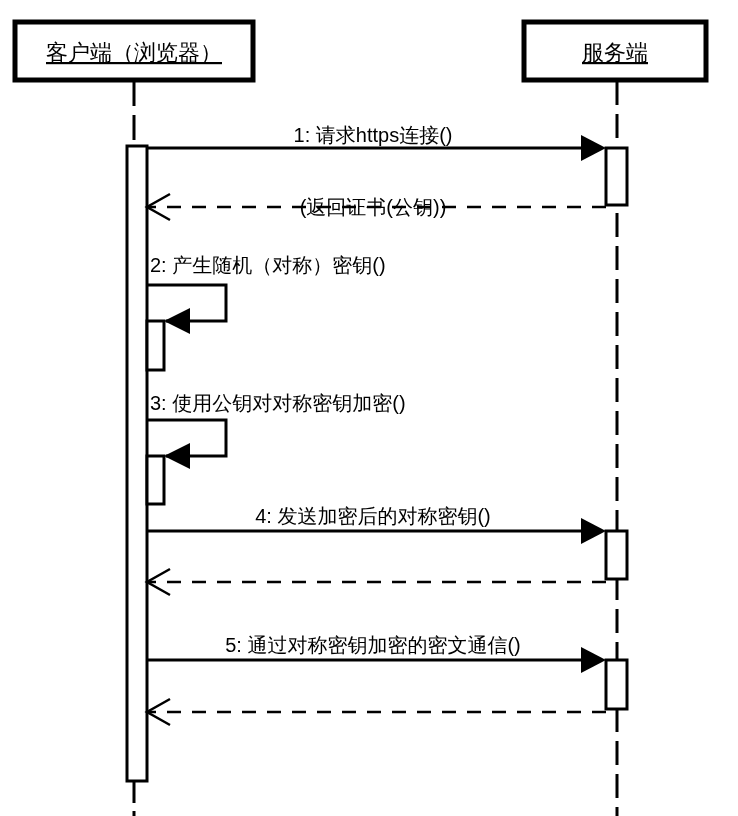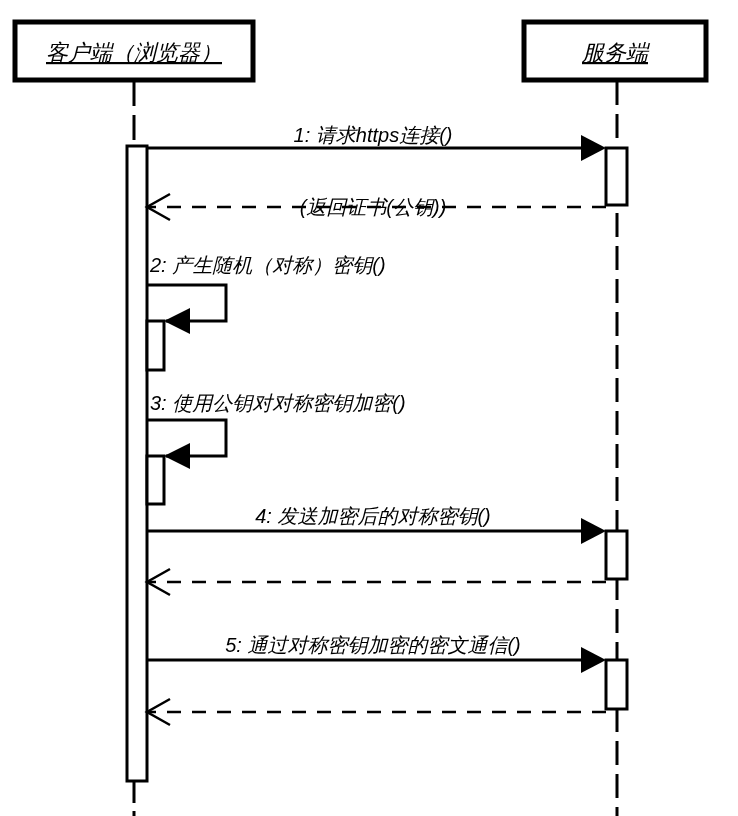--- a/index.html
+++ b/index.html
@@ -6,21 +6,20 @@
     margin: 0;
     padding: 0;
     background: #ffffff;
   }
   .stage {
     position: relative;
     width: 738px;
     height: 816px;
     background: #ffffff;
     font-family: "Liberation Sans", "DejaVu Sans", sans-serif;
-    font-style: italic;
   }
   svg text {
     font-family: "Liberation Sans", "DejaVu Sans", sans-serif;
     fill: #000000;
   }
   .actor-label {
     font-size: 22px;
     text-decoration: underline;
   }
   .msg-label {

